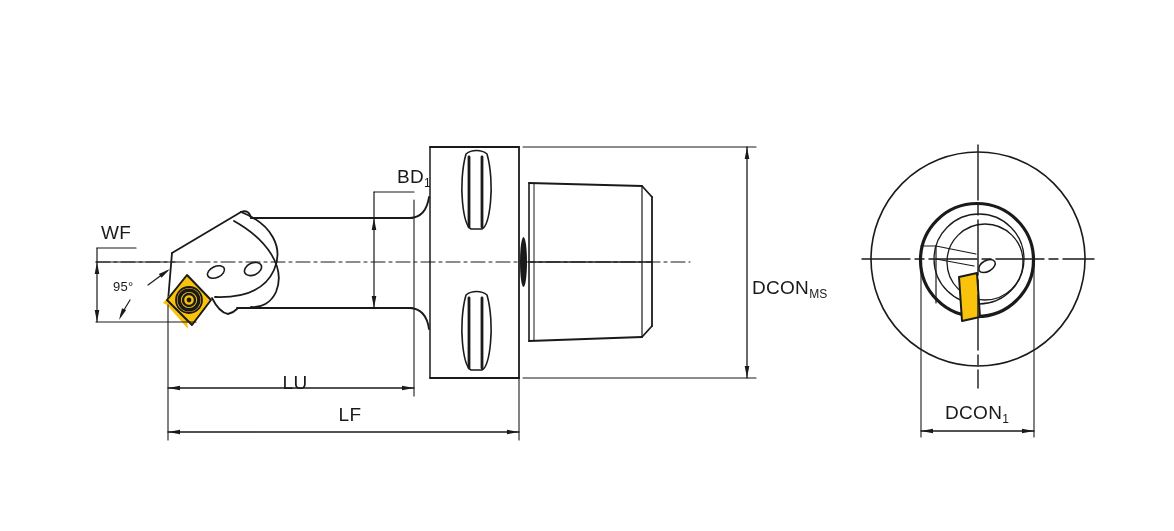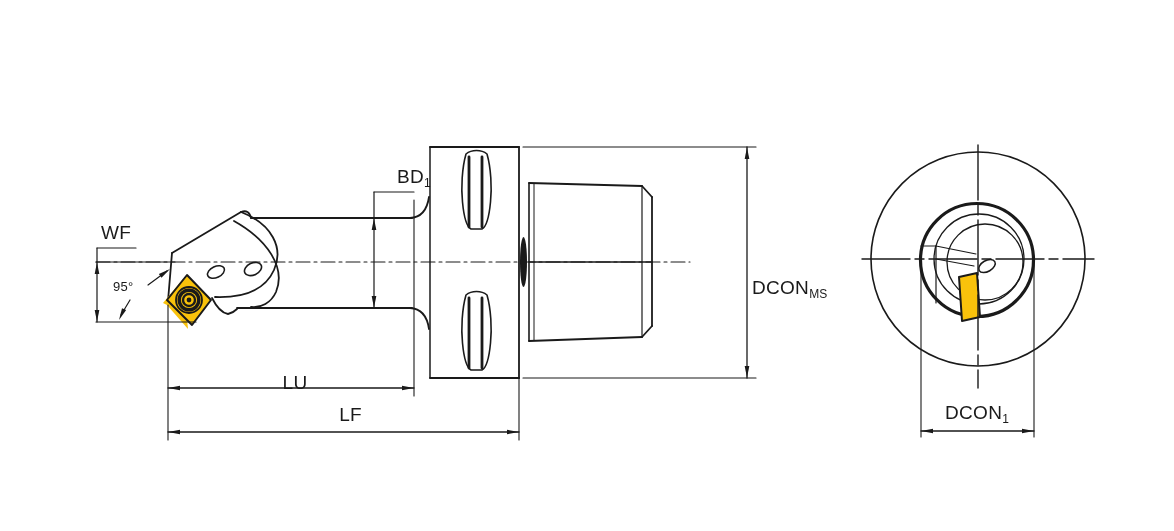--- a/index.html
+++ b/index.html
@@ -190,21 +190,21 @@
   </div>
 
   <div class="dim-label" style="left:376px;top:167px;margin-left:21px;">
     <span>BD</span><span class="subscript">1</span>
   </div>
 
   <div class="dim-label center-text" style="left:273px;top:357px;width:44px;margin-top:16px;">
     <span>LU</span>
   </div>
 
-  <div class="dim-label center-text" style="left:318px;top:405px;width:44px;text-align:right;">
+  <div class="dim-label center-text" style="left:328px;top:405px;width:44px;">
     <span>LF</span>
   </div>
 
   <div class="dim-label" style="left:752px;top:256px;margin-top:22px;">
     <span>DCON</span><span class="subscript">MS</span>
   </div>
 
   <div class="dim-label center-text" style="left:927px;top:403px;width:100px;">
     <span>DCON</span><span class="subscript">1</span>
   </div>

